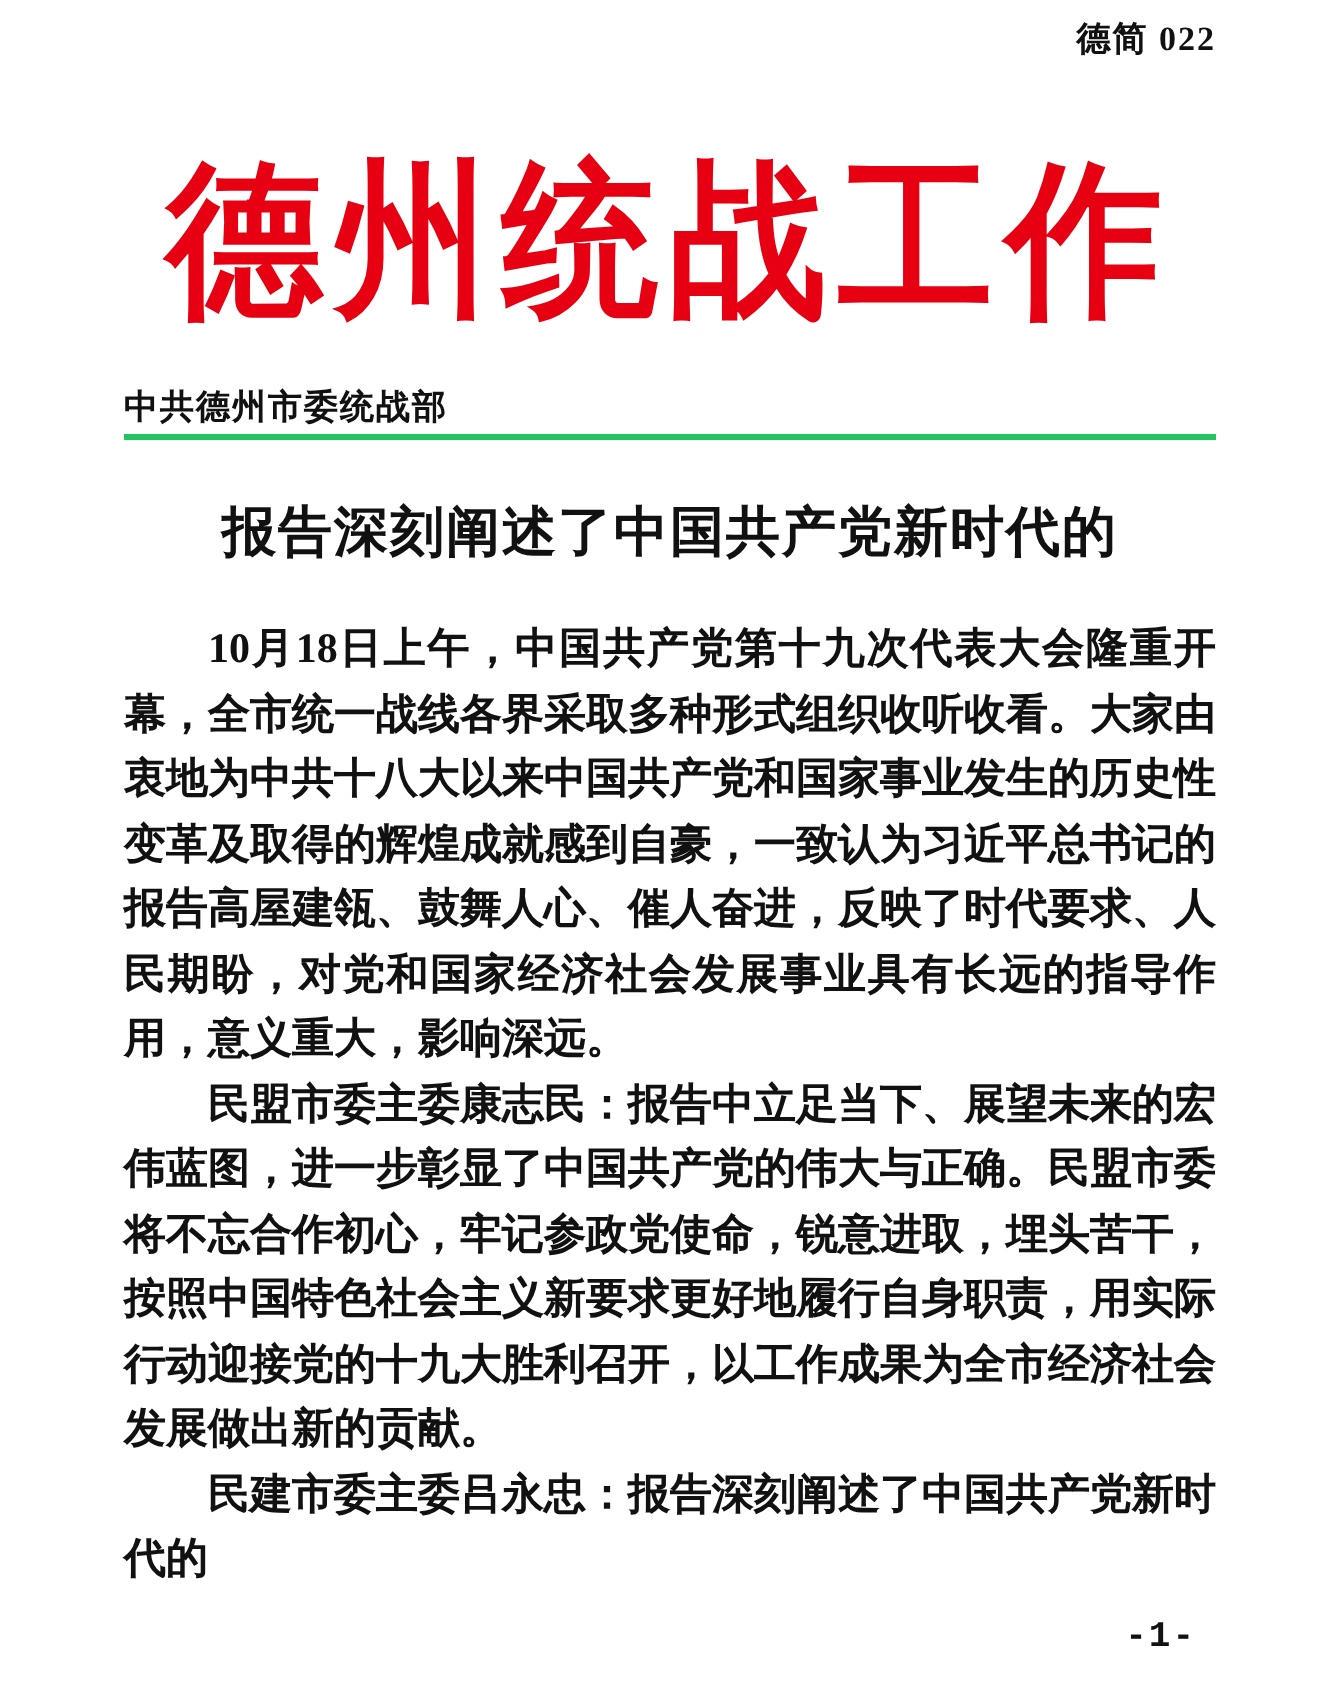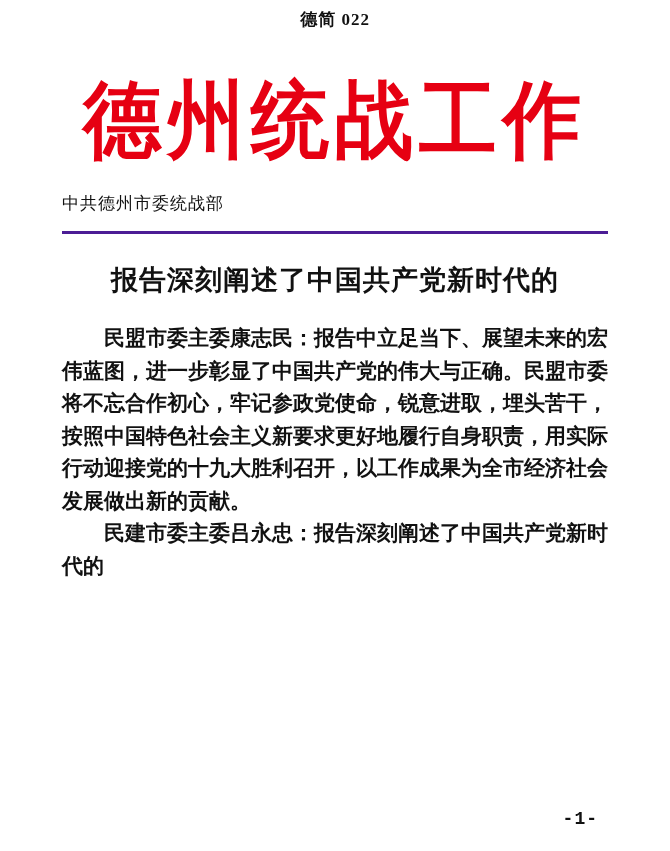--- a/index.html
+++ b/index.html
@@ -13,21 +13,21 @@
     width: 670px;
     height: 851px;
     margin: 0 auto;
     background: #ffffff;
     color: #111;
     overflow: hidden;
     box-sizing: border-box;
     padding: 8px 62px 0 62px;
   }
   .serial {
-    text-align: center;
+    text-align: right;
     font-size: 17px;
     font-weight: bold;
     letter-spacing: 1px;
     height: 22px;
   }
   .masthead {
     margin-top: 52px;
     text-align: center;
     color: #e60012;
     font-size: 78px;
@@ -44,23 +44,23 @@
     font-size: 19px;
     font-weight: bold;
     letter-spacing: 2px;
   }
   .issuer-row {
     margin-top: 32px;
     display: flex;
     justify-content: space-between;
     align-items: flex-end;
     font-size: 17px;
-    font-weight: normal;
-    border-bottom: 3px solid #4c1d95;
-    padding-bottom: 16px;
+    font-weight: bold;
+    border-bottom: 3px solid #22c55e;
+    padding-bottom: 2px;
   }
   .issuer-row .issuer { letter-spacing: 1px; }
   .issuer-row .date { letter-spacing: 1px; }
   .article-title {
     margin: 28px 0 0 0;
     text-align: center;
     font-size: 27px;
     font-weight: bold;
     letter-spacing: 1px;
   }
@@ -96,19 +96,20 @@
   <div class="masthead">德州统战工作</div>
 
 
   <div class="issuer-row">
     <span class="issuer">中共德州市委统战部</span>
   </div>
 
   <h1 class="article-title">报告深刻阐述了中国共产党新时代的</h1>
 
   <div class="body-text">
+    <p>10月18日上午，中国共产党第十九次代表大会隆重开幕，全市统一战线各界采取多种形式组织收听收看。大家由衷地为中共十八大以来中国共产党和国家事业发生的历史性变革及取得的辉煌成就感到自豪，一致认为习近平总书记的报告高屋建瓴、鼓舞人心、催人奋进，反映了时代要求、人民期盼，对党和国家经济社会发展事业具有长远的指导作用，意义重大，影响深远。</p>
     <p>民盟市委主委康志民：报告中立足当下、展望未来的宏伟蓝图，进一步彰显了中国共产党的伟大与正确。民盟市委将不忘合作初心，牢记参政党使命，锐意进取，埋头苦干，按照中国特色社会主义新要求更好地履行自身职责，用实际行动迎接党的十九大胜利召开，以工作成果为全市经济社会发展做出新的贡献。</p>
     <p>民建市委主委吕永忠：报告深刻阐述了中国共产党新时代的</p>
   </div>
 
   <div class="page-number">-1-</div>
 
 </div>
 
 </body></html>

